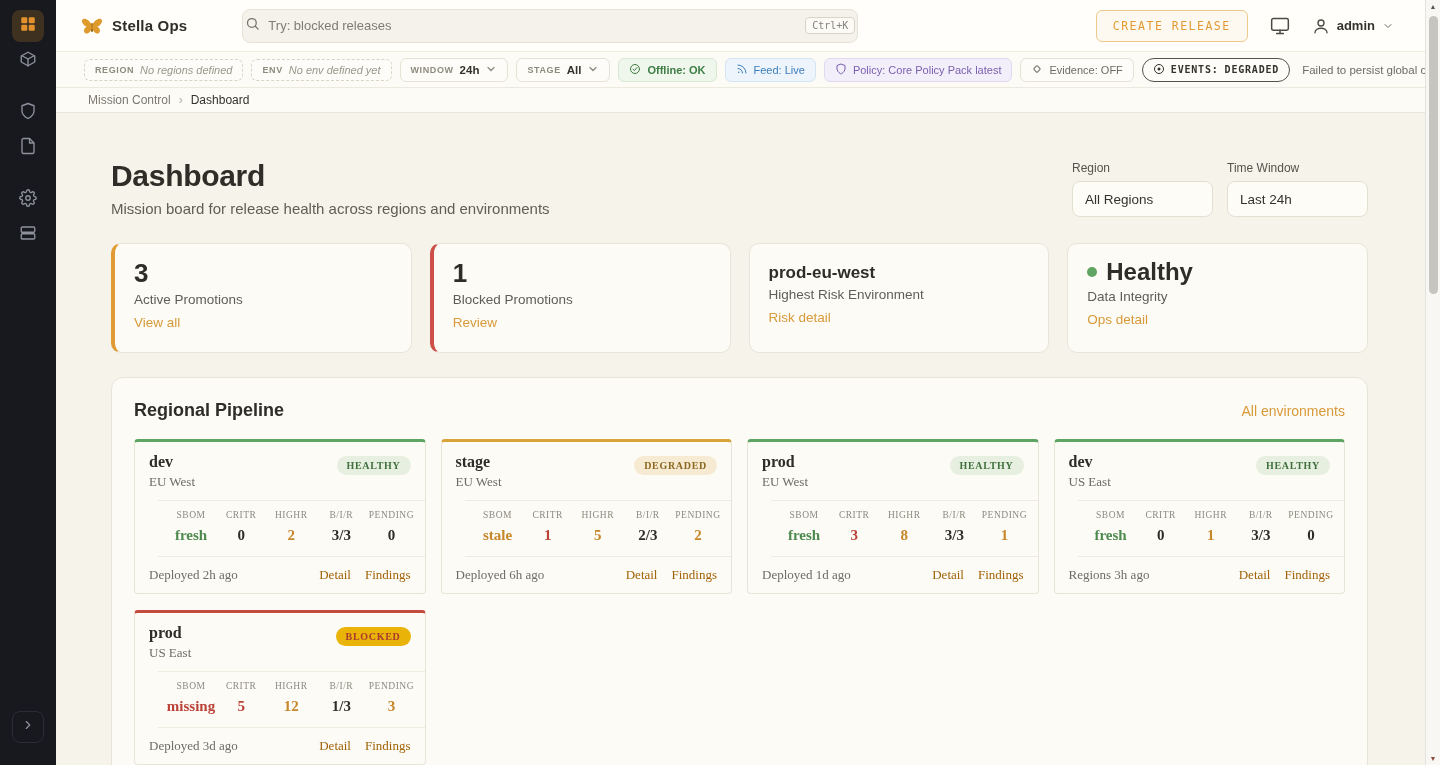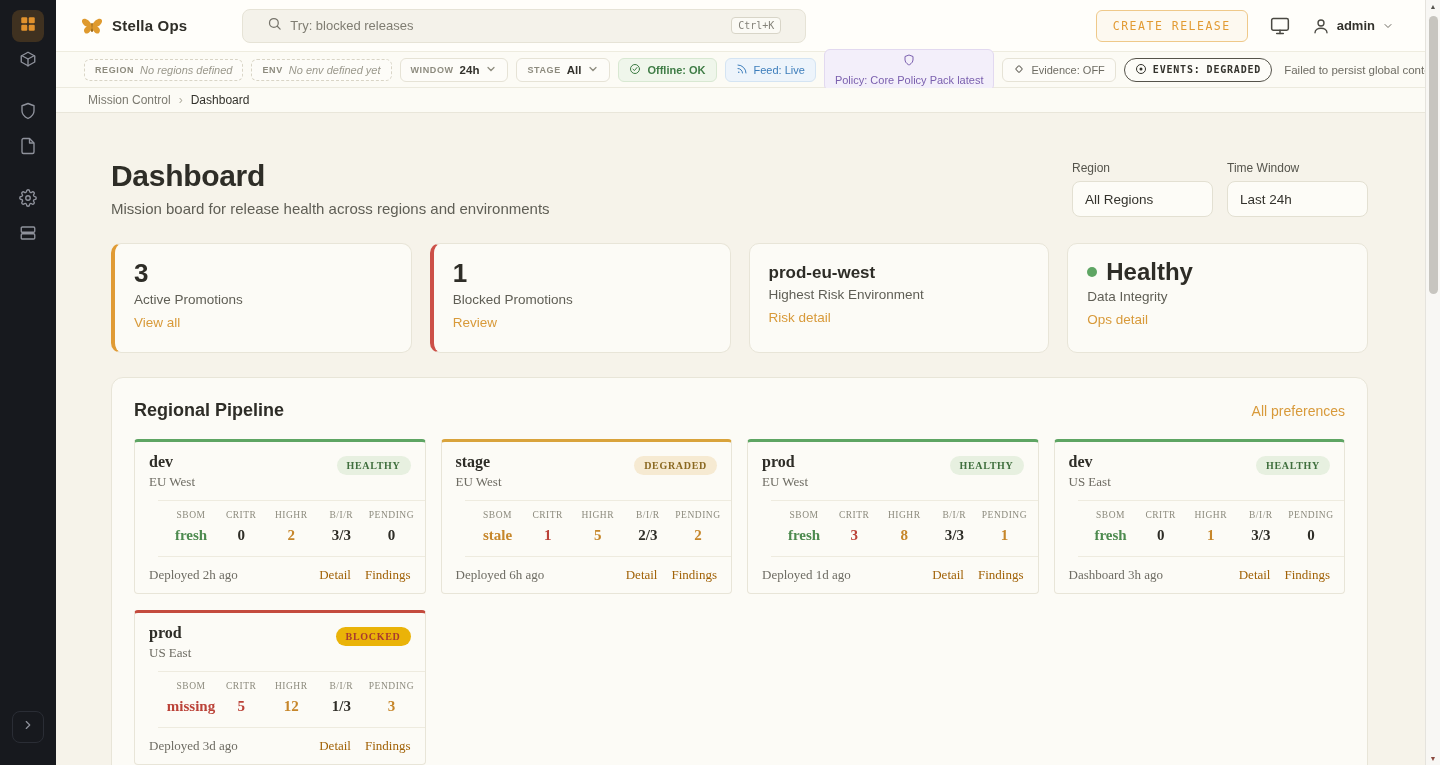--- a/index.html
+++ b/index.html
@@ -38,23 +38,23 @@
   .main { width: 1384px; display: flex; flex-direction: column; }
 
   .topbar {
     height: 52px; background: #fffefa; border-bottom: 1px solid #eeecdf;
     display: flex; align-items: center; padding: 0 46px 0 24px; flex-shrink: 0; gap: 39px;
   }
   .brand { display: flex; align-items: center; gap: 8px; cursor: pointer; }
   .brand-logo svg { width: 24px; height: 24px; display: block; }
   .brand-name { font-size: 15px; font-weight: bold; color: #2f2e28; letter-spacing: .2px; }
   .search {
-    margin-left: 16px; width: 564px; height: 34px;
+    margin-left: 16px; width: 616px; height: 34px;
     background: #f4f2ea; border: 1px solid #e6e3d6; border-radius: 8px;
-    display: flex; align-items: center; padding: 0 24px; gap: 8px;
+    display: flex; align-items: center; padding: 0 2px; gap: 8px;
   }
   .search svg { width: 15px; height: 15px; color: #75736a; flex-shrink: 0; }
   .search-input {
     flex: 1; border: none; outline: none; background: transparent;
     font-family: "Liberation Sans", sans-serif; font-size: 13px; color: #55544c;
   }
   .search-input::placeholder { color: #7f7d72; }
   .kbd {
     font-family: "DejaVu Sans Mono", monospace; font-size: 10px; color: #85837a;
     border: 1px solid #d8d5c8; border-radius: 4px; padding: 2px 6px; background: #fbfaf5;
@@ -83,21 +83,21 @@
     padding: 4px 10px; font-size: 11px; color: #55544c; cursor: pointer; white-space: nowrap;
   }
   .chip svg { width: 12px; height: 12px; flex-shrink: 0; }
   .chip-label { font-size: 9px; letter-spacing: .6px; color: #8d8b7e; font-weight: bold; }
   .chip-empty { border-style: dashed; border-color: #d9d5c6; }
   .chip-empty .chip-value { font-style: italic; color: #9a988c; font-size: 11px; }
   .chip-select .chip-value { font-weight: bold; color: #33322c; font-size: 11.5px; }
   .chip-select svg { color: #8d8b7e; }
   .chip-green  { color: #3e7c45; background: #eff6eb; border-color: #d8e8d2; font-weight: bold; font-size: 11px; }
   .chip-blue   { color: #3c7dbb; background: #edf4fb; border-color: #d4e4f3; font-size: 11px; }
-  .chip-purple { color: #7a5fae; background: #f3effa; border-color: #e2d9f0; font-size: 11px; flex-direction: column; }
+  .chip-purple { color: #7a5fae; background: #f3effa; border-color: #e2d9f0; font-size: 11px; }
   .chip-gray   { color: #6e6c63; font-size: 11px; }
   .chip-events {
     border: 1px solid #55534a; border-radius: 999px; color: #33322c;
     font-family: "DejaVu Sans Mono", monospace; font-size: 10px; letter-spacing: .8px; font-weight: bold;
   }
   .context-notice { font-size: 11.5px; color: #6e6c63; margin-left: 4px; white-space: nowrap; }
 
   
   .breadcrumb {
     height: 25px; background: #fcfbf5; border-bottom: 1px solid #e9e6da;
@@ -404,21 +404,21 @@
             <span>Healthy</span>
           </div>
           <div class="sum-label">Data Integrity</div>
           <a class="sum-link">Ops detail</a>
         </div>
       </div>
 
       <section class="pipeline">
         <div class="pipe-head">
           <h2 class="pipe-title">Regional Pipeline</h2>
-          <a class="pipe-link">All preferences</a>
+          <a class="pipe-link">All environments</a>
         </div>
 
         <div class="env-grid">
 
           <div class="env-card healthy">
             <div class="env-head">
               <div>
                 <div class="env-name">dev</div>
                 <div class="env-region">EU West</div>
               </div>
@@ -557,21 +557,21 @@
               <div>
                   <div class="mh">B/I/R</div>
                   <div class="mv dark">3/3</div>
                 </div>
               <div>
                   <div class="mh">PENDING</div>
                   <div class="mv dark">0</div>
                 </div>
             </div>
             <div class="env-foot">
-              <span class="deployed">Dashboard 3h ago</span>
+              <span class="deployed">Regions 3h ago</span>
               <span class="foot-links">
                 <a class="link">Detail</a>
                 <a class="link">Findings</a>
               </span>
             </div>
           </div>
 
           <div class="env-card blocked">
             <div class="env-head">
               <div>

